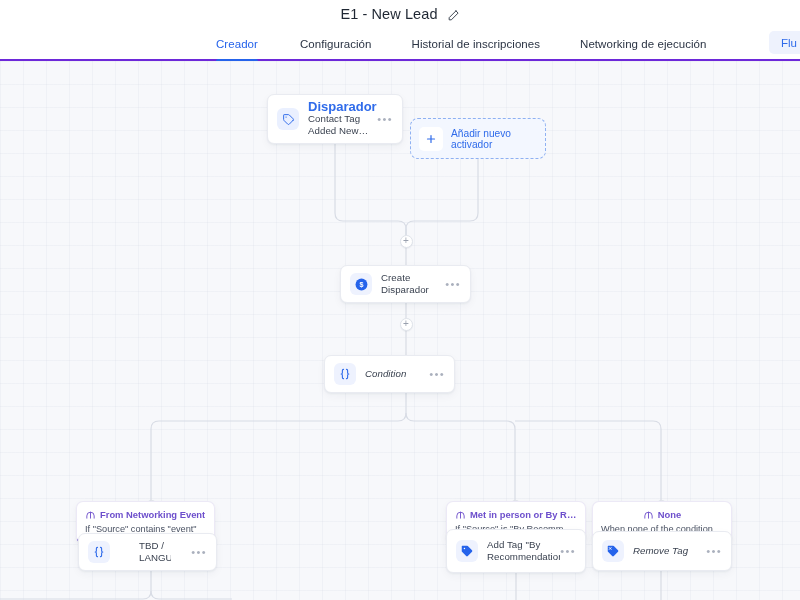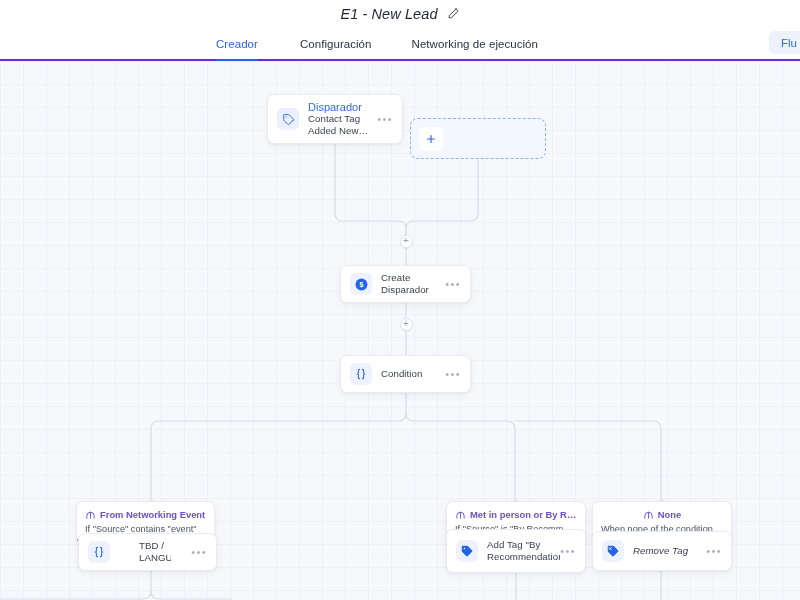--- a/index.html
+++ b/index.html
@@ -13,21 +13,21 @@
 
   #app { position: relative; width: 800px; height: 600px; overflow: hidden; }
 
   
   .topbar {
     position: absolute; top: 0; left: 0; width: 800px; height: 27px;
     background: #ffffff;
     display: flex; align-items: center; justify-content: center;
     box-sizing: border-box;
   }
-  .title-wrap { display: flex; align-items: center; gap: 9px; font-style: italic; }
+  .title-wrap { display: flex; align-items: flex-end; gap: 9px; }
   .wf-title {
     font-size: 14.5px; color: #1f2733; letter-spacing: .1px; white-space: nowrap;
   }
   .edit-icon { width: 13px; height: 13px; display: block; color: #3b424e; cursor: pointer; }
 
   
   .tabbar {
     position: absolute; top: 27px; left: 0; width: 800px; height: 34px;
     background: #ffffff; border-bottom: 2px solid #6d28d9;
     box-sizing: border-box;
@@ -80,21 +80,21 @@
     border-radius: 6px; background: #eef2fe;
     display: flex; align-items: center; justify-content: center;
   }
   .node .ntext { flex: 1 1 auto; margin-left: 9px; min-width: 0; }
   .node .nlabel {
     font-size: 9.7px; color: #39414f; line-height: 12.5px;
     letter-spacing: .05px;
     display: -webkit-box; -webkit-line-clamp: 2; -webkit-box-orient: vertical;
     overflow: hidden;
   }
-  .node .nkicker { font-size: 11px; color: #2f6bea; font-weight: normal; line-height: 12px; }
+  .node .nkicker { font-size: 13px; color: #2f6bea; font-weight: bold; line-height: 12px; }
   .dots {
     flex: 0 0 auto; margin-right: 9px; color: #aab0bd; font-size: 11px;
     letter-spacing: 1.4px; line-height: 8px; cursor: pointer;
   }
 
   
   #node-trigger { left: 267px; top: 33px; width: 136px; height: 50px; }
   #node-trigger .ico-box { background: #eaf0ff; }
 
   
@@ -107,21 +107,21 @@
   #add-trigger .plus-sq {
     width: 24px; height: 24px; flex: 0 0 24px; margin-left: 8px;
     background: #ffffff; border-radius: 5px;
     display: flex; align-items: center; justify-content: center;
     color: #2f6bea; font-size: 15px; line-height: 1;
   }
   #add-trigger .at-label { margin-left: 8px; font-size: 10.2px; color: #2f6bea; }
 
   #node-createopp { left: 340px; top: 204px; width: 131px; height: 38px; }
   #node-createopp .ico-box { background: #eef2fe; }
-  #node-condition { left: 340px; top: 294px; width: 131px; height: 38px; }
+  #node-condition { left: 324px; top: 294px; width: 131px; height: 38px; font-style: italic; }
   #node-tbd       { left: 78px;  top: 472px; width: 139px; height: 38px; gap: 20px; }
   #node-addtag    { left: 446px; top: 468px; width: 140px; height: 44px; }
   #node-removetag { left: 592px; top: 470px; width: 140px; height: 40px; font-style: italic; }
 
   
   .branch {
     position: absolute; box-sizing: border-box;
     background: #ffffff; border: 1px solid #ece9f6;
     border-bottom: 2.5px solid #7c5cd6;
     border-radius: 7px 7px 5px 5px;
@@ -168,20 +168,21 @@
           <path d="M16.5 3.5l4 4L8 20H4v-4L16.5 3.5z"></path>
         </svg>
       </span>
     </div>
   </div>
 
   <div class="tabbar">
     <div class="tabs">
       <div class="tab active">Creador</div>
       <div class="tab">Configuración</div>
+      <div class="tab">Historial de inscripciones</div>
       <div class="tab">Networking de ejecución</div>
     </div>
   </div>
   <div class="flow-btn">Flu</div>
 
   <div class="canvas">
 
     <svg class="edges" viewBox="0 0 800 539" preserveAspectRatio="none" aria-hidden="true">
       <g fill="none" stroke="#d8dce5" stroke-width="1.2">
 
@@ -227,20 +228,21 @@
       </div>
       <div class="dots">•••</div>
     </div>
 
     <div id="add-trigger">
       <div class="plus-sq">
         <svg width="12" height="12" viewBox="0 0 24 24" fill="none" stroke="currentColor" stroke-width="2.4" stroke-linecap="round" aria-hidden="true">
           <path d="M12 5v14M5 12h14"></path>
         </svg>
       </div>
+      <span class="at-label">Añadir nuevo activador</span>
     </div>
 
     <div class="node" id="node-createopp">
       <div class="ico-box">
         <svg width="15" height="15" viewBox="0 0 24 24" aria-hidden="true">
           <circle cx="12" cy="12" r="9.5" fill="#2563eb"></circle>
           <text x="12" y="16.3" text-anchor="middle" font-family="Liberation Sans, sans-serif" font-size="11.5" font-weight="bold" fill="#ffffff">$</text>
         </svg>
       </div>
       <div class="ntext">

